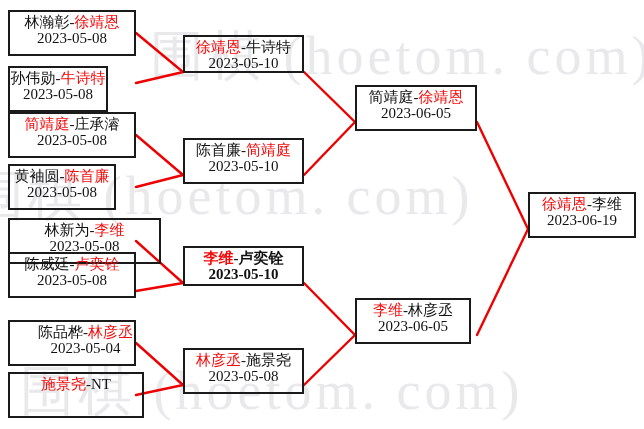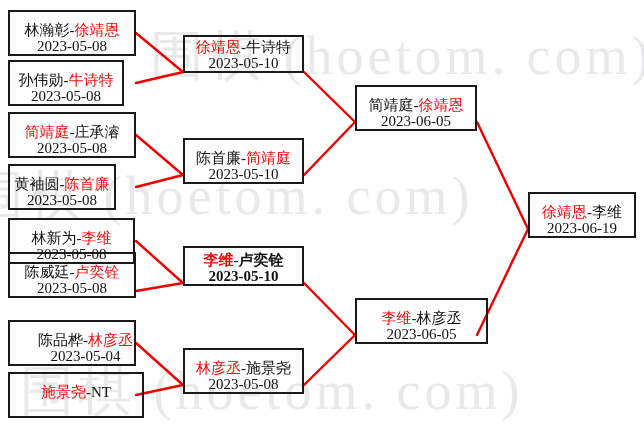--- a/index.html
+++ b/index.html
@@ -33,21 +33,21 @@
   
   .node{
     position:absolute;
     box-sizing:border-box;
     border:2px solid #1a1a1a;
     background:transparent;
     z-index:2;
     display:flex;
     flex-direction:column;
     align-items:center;
-    justify-content:flex-end;
+    justify-content:flex-start;
     padding-top:2px;
     line-height:1.08;
   }
   .pair{
     font-size:15px;
     white-space:nowrap;
     color:#111;
   }
   .pair .w{color:#f40b0b;}
   .pair .sep{color:#111;}
@@ -95,42 +95,42 @@
     </g>
   </svg>
 
   <div class="node" style="left:8px;top:10px;width:128px;height:46px;">
     <div class="pair">
       <span class="w" style="color:#111">林瀚彰</span><span class="sep">-</span><span class="w">徐靖恩</span>
     </div>
     <div class="date">2023-05-08</div>
   </div>
 
-  <div class="node" style="left:8px;top:60px;width:116px;height:46px;">
+  <div class="node" style="left:8px;top:66px;width:100px;height:46px;">
     <div class="pair">
       <span>孙伟勋</span><span class="sep">-</span><span class="w">牛诗特</span>
     </div>
     <div class="date">2023-05-08</div>
   </div>
 
   <div class="node" style="left:8px;top:112px;width:128px;height:46px;">
     <div class="pair">
       <span class="w">简靖庭</span><span class="sep">-</span><span>庄承濬</span>
     </div>
     <div class="date">2023-05-08</div>
   </div>
 
   <div class="node" style="left:8px;top:164px;width:108px;height:46px;">
     <div class="pair">
       <span>黄袖圆</span><span class="sep">-</span><span class="w">陈首廉</span>
     </div>
     <div class="date">2023-05-08</div>
   </div>
 
-  <div class="node" style="left:8px;top:218px;width:127px;height:46px;">
+  <div class="node" style="left:8px;top:218px;width:153px;height:46px;">
     <div class="pair">
       <span>林新为</span><span class="sep">-</span><span class="w">李维</span>
     </div>
     <div class="date">2023-05-08</div>
   </div>
 
   <div class="node" style="left:8px;top:252px;width:128px;height:46px;">
     <div class="pair">
       <span>陈威廷</span><span class="sep">-</span><span class="w">卢奕铨</span>
     </div>
@@ -179,21 +179,21 @@
     <div class="date">2023-05-08</div>
   </div>
 
   <div class="node" style="left:355px;top:85px;width:122px;height:46px;">
     <div class="pair">
       <span>简靖庭</span><span class="sep">-</span><span class="w">徐靖恩</span>
     </div>
     <div class="date">2023-06-05</div>
   </div>
 
-  <div class="node" style="left:355px;top:298px;width:133px;height:46px;">
+  <div class="node" style="left:355px;top:298px;width:116px;height:46px;">
     <div class="pair">
       <span class="w">李维</span><span class="sep">-</span><span>林彦丞</span>
     </div>
     <div class="date">2023-06-05</div>
   </div>
 
   <div class="node" style="left:528px;top:192px;width:108px;height:46px;">
     <div class="pair">
       <span class="w">徐靖恩</span><span class="sep">-</span><span>李维</span>
     </div>

